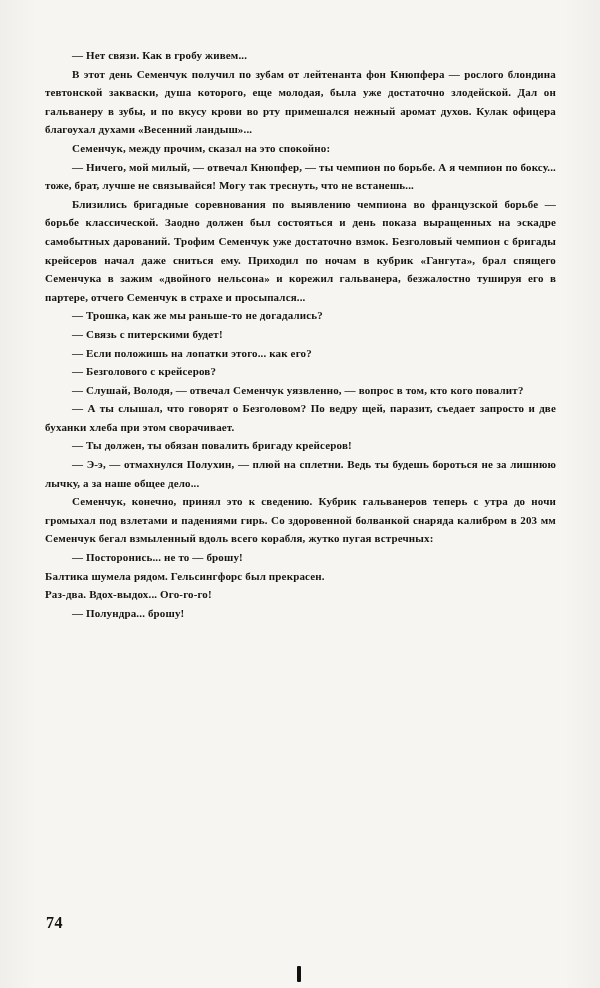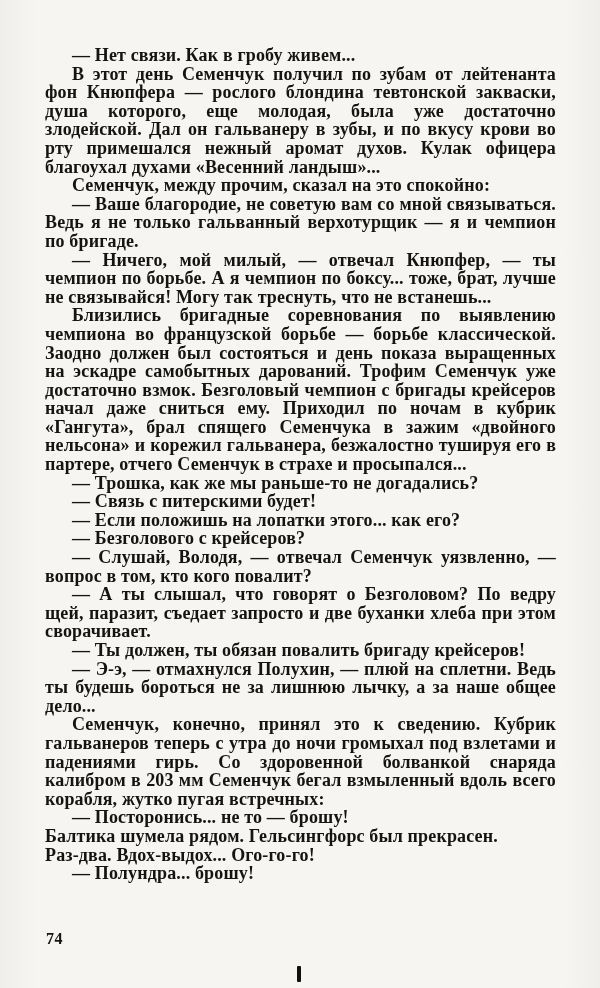--- a/index.html
+++ b/index.html
@@ -18,62 +18,60 @@
     position: absolute;
     inset: 0;
     background: linear-gradient(90deg, #efeeea 0%, #f6f5f1 6%, #f6f5f1 94%, #efeeea 100%);
   }
   .text-block {
     position: absolute;
     top: 46px;
     left: 45px;
     width: 511px;
     color: #151413;
-    font-size: 18px;
+    font-size: 11px;
     line-height: 18.6px;
     font-weight: 700;
     letter-spacing: 0.15px;
     text-align: justify;
   }
   .text-block p {
     margin: 0;
     text-indent: 27px;
   }
   .text-block p.no-indent {
     text-indent: 0;
   }
   .page-number {
     position: absolute;
     left: 46px;
     top: 914px;
     font-size: 16px;
     font-weight: 700;
     color: #151413;
     letter-spacing: 0.5px;
-    margin-top: 16px;
   }
   .scan-artifact {
     position: absolute;
     left: 297px;
     top: 966px;
     width: 4px;
     height: 16px;
     background: #101010;
     border-radius: 1px;
   }
 </style>
 </head>
 <body>
 
 <div class="page">
   <div class="text-block" id="text-block">
       <p class="">— Нет связи. Как в гробу живем...</p>
       <p class="">В этот день Семенчук получил по зубам от лейтенанта фон Кнюпфера — рослого блондина тевтонской закваски, душа которого, еще молодая, была уже достаточно злодейской. Дал он гальванеру в зубы, и по вкусу крови во рту примешался нежный аромат духов. Кулак офицера благоухал духами «Весенний ландыш»...</p>
       <p class="">Семенчук, между прочим, сказал на это спокойно:</p>
-      <p class="">— Ваше благородие, не советую вам со мной связываться. Ведь я не только гальванный верхотурщик — я и чемпион по бригаде.</p>
       <p class="">— Ничего, мой милый, — отвечал Кнюпфер, — ты чемпион по борьбе. А я чемпион по боксу... тоже, брат, лучше не связывайся! Могу так треснуть, что не встанешь...</p>
       <p class="">Близились бригадные соревнования по выявлению чемпиона во французской борьбе — борьбе классической. Заодно должен был состояться и день показа выращенных на эскадре самобытных дарований. Трофим Семенчук уже достаточно взмок. Безголовый чемпион с бригады крейсеров начал даже сниться ему. Приходил по ночам в кубрик «Гангута», брал спящего Семенчука в зажим «двойного нельсона» и корежил гальванера, безжалостно тушируя его в партере, отчего Семенчук в страхе и просыпался...</p>
       <p class="">— Трошка, как же мы раньше-то не догадались?</p>
       <p class="">— Связь с питерскими будет!</p>
       <p class="">— Если положишь на лопатки этого... как его?</p>
       <p class="">— Безголового с крейсеров?</p>
       <p class="">— Слушай, Володя, — отвечал Семенчук уязвленно, — вопрос в том, кто кого повалит?</p>
       <p class="">— А ты слышал, что говорят о Безголовом? По ведру щей, паразит, съедает запросто и две буханки хлеба при этом сворачивает.</p>
       <p class="">— Ты должен, ты обязан повалить бригаду крейсеров!</p>
       <p class="">— Э-э, — отмахнулся Полухин, — плюй на сплетни. Ведь ты будешь бороться не за лишнюю лычку, а за наше общее дело...</p>

